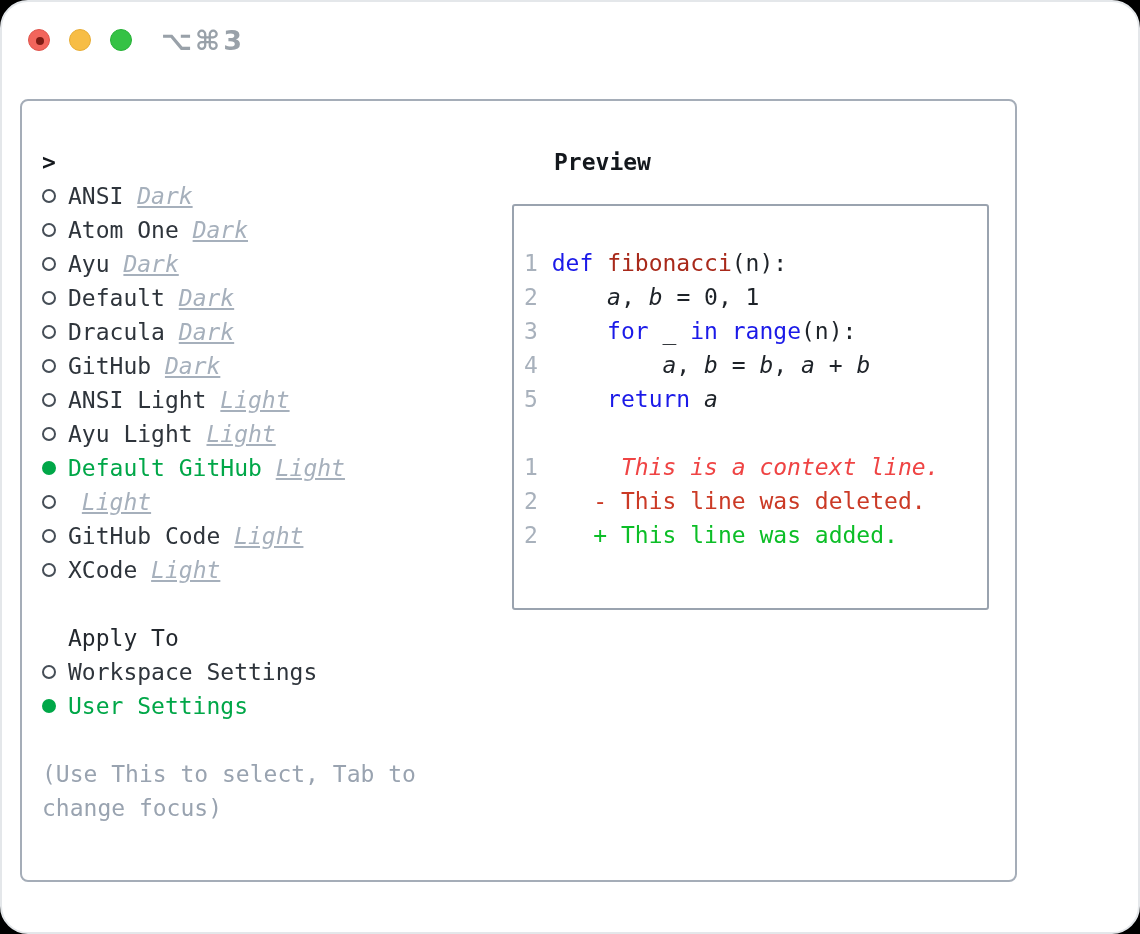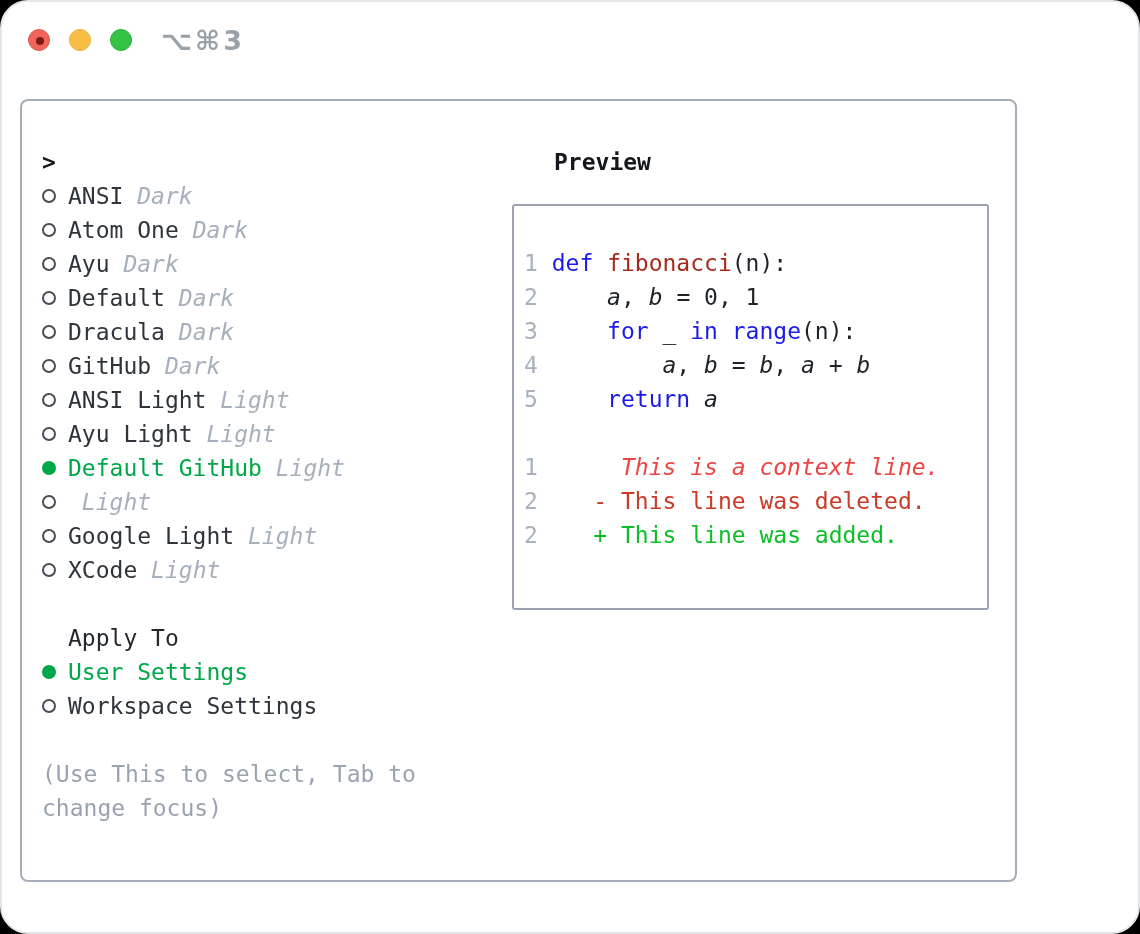--- a/index.html
+++ b/index.html
@@ -28,21 +28,21 @@
   .row.blank{height:34px;}
   .marker{width:26px;flex:0 0 26px;display:flex;align-items:center;}
   .prompt{font-weight:bold;color:#14181d;}
   .hdr{font-weight:bold;color:#14181d;}
   .circle{width:14px;height:14px;border-radius:50%;border:2px solid #464e57;box-sizing:border-box;}
   .circle.filled{background:var(--green,#00a748);border-color:var(--green,#00a748);}
   .theme-name{color:#2e343b;}
   .theme-name.selected{color:var(--green,#00a748);}
   .opt-name{color:#2e343b;}
   .opt-name.selected{color:var(--green,#00a748);}
-  .tag{color:#a6b0bc;margin-left:1ch;font-style:italic;}
+  .tag{color:#a6b0bc;margin-left:1ch;font-style:italic;text-decoration:underline;}
   .apply-title{color:#23282e;}
   .hint{margin-top:34px;line-height:34px;color:#99a3b0;white-space:normal;word-wrap:break-word;}
 
   
   .preview-title{position:absolute;left:484px;top:44px;height:34px;line-height:34px;
                  font-size:23px;font-weight:bold;color:#14181d;margin-left:48px;}
   .preview-box{position:absolute;left:490px;top:103px;width:477px;height:406px;box-sizing:border-box;
                border:2px solid #9aa3af;border-radius:3px;background:#fff;overflow:hidden;}
   .code{padding:40px 4px 0 10px;font-size:23px;line-height:34px;white-space:pre;color:#1e2329;}
   .cl{height:34px;}
@@ -140,21 +140,21 @@
           <div class="row">
             <span class="marker">
               <span class="circle"></span>
             </span>
             <span class="tag">Light</span>
           </div>
           <div class="row">
             <span class="marker">
               <span class="circle"></span>
             </span>
-            <span class="theme-name">Google Light</span>
+            <span class="theme-name">GitHub Code</span>
             <span class="tag">Light</span>
           </div>
           <div class="row">
             <span class="marker">
               <span class="circle"></span>
             </span>
             <span class="theme-name">XCode</span>
             <span class="tag">Light</span>
           </div>
         </div>
@@ -162,29 +162,29 @@
       <div class="row blank"></div>
 
       <div class="row">
         <span class="marker"></span>
         <span class="apply-title">Apply To</span>
       </div>
 
       <div id="apply-list">
           <div class="row">
             <span class="marker">
+              <span class="circle"></span>
+            </span>
+            <span class="opt-name">Workspace Settings</span>
+          </div>
+          <div class="row">
+            <span class="marker">
               <span class="circle filled"></span>
             </span>
             <span class="opt-name selected">User Settings</span>
-          </div>
-          <div class="row">
-            <span class="marker">
-              <span class="circle"></span>
-            </span>
-            <span class="opt-name">Workspace Settings</span>
           </div>
         </div>
 
       <div class="hint">(Use This to select, Tab to change focus)</div>
     </div>
 
     <div class="preview-title">Preview</div>
 
     <div class="preview-box">
       <div class="code" id="code-lines"><div class="cl"><span class="ln">1</span> <span class="tok-kw">def</span><span class="tok"> </span><span class="tok-fn">fibonacci</span><span class="tok">(n):</span></div><div class="cl"><span class="ln">2</span> <span class="tok">    </span><span class="tok-var">a</span><span class="tok">, </span><span class="tok-var">b</span><span class="tok"> = 0, 1</span></div><div class="cl"><span class="ln">3</span> <span class="tok">    </span><span class="tok-kw">for</span><span class="tok"> _ </span><span class="tok-kw">in</span><span class="tok"> </span><span class="tok-kw">range</span><span class="tok">(n):</span></div><div class="cl"><span class="ln">4</span> <span class="tok">        </span><span class="tok-var">a</span><span class="tok">, </span><span class="tok-var">b</span><span class="tok"> = </span><span class="tok-var">b</span><span class="tok">, </span><span class="tok-var">a</span><span class="tok"> + </span><span class="tok-var">b</span></div><div class="cl"><span class="ln">5</span> <span class="tok">    </span><span class="tok-kw">return</span><span class="tok"> </span><span class="tok-var">a</span></div><div class="cl"><span class="ln"></span> </div><div class="cl"><span class="ln">1</span> <span class="tok-ctx">     This is a context line.</span></div><div class="cl"><span class="ln">2</span> <span class="tok">   </span><span class="tok-del">- This line was deleted.</span></div><div class="cl"><span class="ln">2</span> <span class="tok">   </span><span class="tok-add">+ This line was added.</span></div></div>

